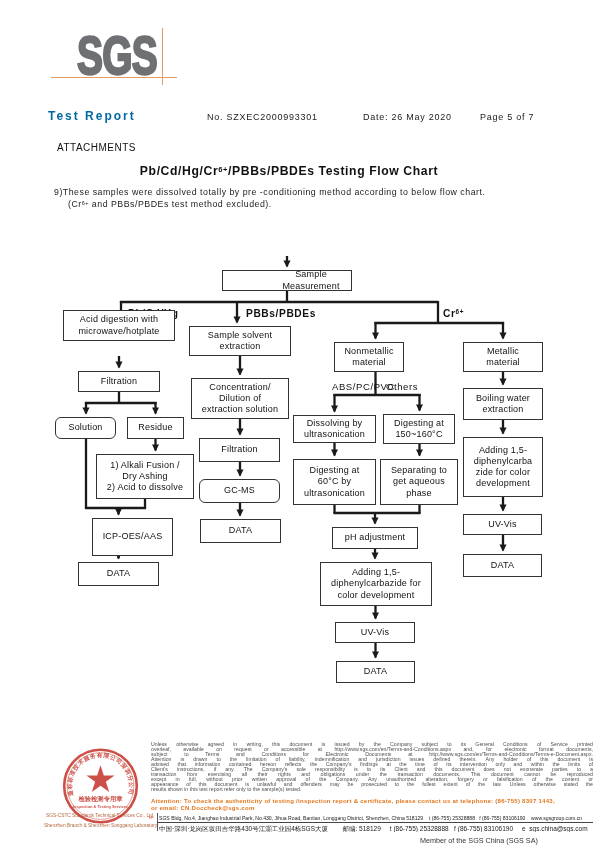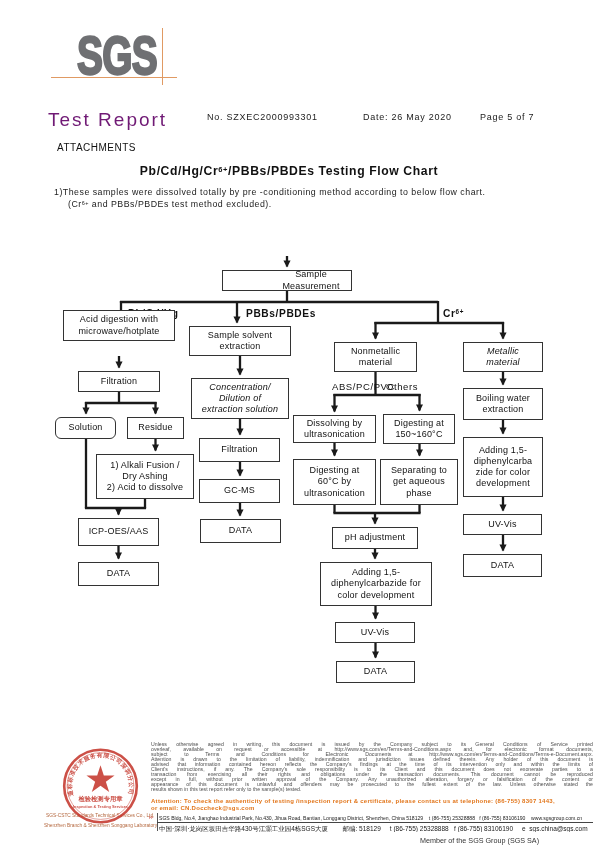--- a/index.html
+++ b/index.html
@@ -3,21 +3,21 @@
 <meta charset="utf-8">
 <style>
   html,body{margin:0;padding:0;background:#ffffff;}
   #page{position:relative;width:600px;height:848px;background:#ffffff;overflow:hidden;
         font-family:"Liberation Sans","DejaVu Sans",sans-serif;color:#1c1c1c;}
   .abs{position:absolute;}
   
   .sgs-logo{font-weight:bold;color:#6f7073;-webkit-text-stroke:2.4px #6f7073;letter-spacing:-1px;transform:scaleX(0.72);transform-origin:left top;}
   .hline{background:#e09a63;height:1.6px;}
   .vline{background:#e09a63;width:1.6px;}
-  .report-title{font-weight:normal;font-size:19px;letter-spacing:2px;color:#701a75;}
+  .report-title{font-weight:bold;font-size:12px;letter-spacing:2px;color:#0369a1;}
   .hmeta{font-size:9px;letter-spacing:0.75px;color:#222;}
   .attach{font-size:10px;letter-spacing:0.5px;color:#111;}
   .chart-title{font-weight:bold;font-size:12.2px;letter-spacing:0.6px;color:#111;white-space:nowrap;}
   .note{font-size:8.8px;letter-spacing:0.5px;color:#222;white-space:nowrap;}
   sup{font-size:0.62em;vertical-align:baseline;position:relative;top:-0.45em;}
   
   .fc-box{position:absolute;background:#fff;border:1.3px solid #333;box-sizing:border-box;
           display:flex;align-items:center;justify-content:center;text-align:center;
           font-size:9px;line-height:1.25;letter-spacing:0.2px;color:#111;white-space:pre-line;}
   .fc-label{position:absolute;font-weight:bold;font-size:10.2px;letter-spacing:0.6px;color:#111;white-space:nowrap;}
@@ -49,21 +49,21 @@
   <div class="abs hmeta" style="left:207px;top:112px;">No. SZXEC2000993301</div>
   <div class="abs hmeta" style="left:363px;top:112px;">Date: 26 May 2020</div>
   <div class="abs hmeta" style="left:480px;top:112px;">Page 5 of 7</div>
 
   <div class="abs attach" style="left:57px;top:142px;">ATTACHMENTS</div>
 
   <div class="abs chart-title" style="left:0;top:164px;width:578px;text-align:center;">
     <span>Pb/Cd/Hg/Cr</span><sup>6+</sup><span>/PBBs/PBDEs Testing Flow Chart</span>
   </div>
 
-  <div class="abs note" style="left:54px;top:187px;">1)These samples were dissolved totally by pre -conditioning method according to below flow chart.</div>
+  <div class="abs note" style="left:54px;top:187px;">9)These samples were dissolved totally by pre -conditioning method according to below flow chart.</div>
   <div class="abs note" style="left:68px;top:199px;">
     <span>(Cr</span><sup>6+</sup><span> and PBBs/PBDEs test method excluded).</span>
   </div>
 
   <svg class="abs" style="left:0;top:0;" width="600" height="848" viewBox="0 0 600 848">
     <defs>
       <marker id="arr" viewBox="0 0 10 10" refX="8.5" refY="5" markerWidth="3.1" markerHeight="3.1" orient="auto-start-reverse">
         <path d="M0 0 L10 5 L0 10 z" fill="#1a1a1a"></path>
       </marker>
     </defs>
@@ -138,35 +138,35 @@
   </div>
 
   <div class="fc-box" style="left:63px;top:310px;width:112px;height:31px;">Acid digestion with
 microwave/hotplate</div>
   <div class="fc-box" style="left:78px;top:371px;width:82px;height:21px;">Filtration</div>
   <div class="fc-box" style="left:55px;top:417px;width:61px;height:22px;border-radius:6px;">Solution</div>
   <div class="fc-box" style="left:127px;top:417px;width:57px;height:22px;">Residue</div>
   <div class="fc-box" style="left:96px;top:454px;width:98px;height:45px;">1) Alkali Fusion /
 Dry Ashing
 2) Acid to dissolve</div>
-  <div class="fc-box" style="left:78px;top:518px;width:81px;height:28px;">ICP-OES/AAS</div>
+  <div class="fc-box" style="left:92px;top:518px;width:81px;height:38px;">ICP-OES/AAS</div>
   <div class="fc-box" style="left:78px;top:562px;width:81px;height:24px;">DATA</div>
 
   <div class="fc-box" style="left:189px;top:326px;width:102px;height:30px;">Sample solvent
 extraction</div>
-  <div class="fc-box" style="left:191px;top:378px;width:98px;height:41px;font-style:italic;">Concentration/
+  <div class="fc-box" style="left:191px;top:378px;width:98px;height:41px;">Concentration/
 Dilution of
 extraction solution</div>
   <div class="fc-box" style="left:199px;top:438px;width:81px;height:24px;">Filtration</div>
-  <div class="fc-box" style="left:199px;top:479px;width:81px;height:24px;">GC-MS</div>
+  <div class="fc-box" style="left:199px;top:479px;width:81px;height:24px;border-radius:6px;">GC-MS</div>
   <div class="fc-box" style="left:200px;top:519px;width:81px;height:24px;">DATA</div>
 
-  <div class="fc-box" style="left:334px;top:342px;width:83px;height:30px;">Nonmetallic
+  <div class="fc-box" style="left:334px;top:342px;width:70px;height:30px;">Nonmetallic
 material</div>
-  <div class="fc-box" style="left:463px;top:342px;width:80px;height:30px;font-style:italic;">Metallic
+  <div class="fc-box" style="left:463px;top:342px;width:80px;height:30px;">Metallic
 material</div>
 
   <div class="fc-sublabel" style="left:306px;top:381px;margin-left:26px;">ABS/PC/PVC</div>
   <div class="fc-sublabel" style="left:386px;top:381px;">Others</div>
 
   <div class="fc-box" style="left:293px;top:415px;width:83px;height:28px;">Dissolving by
 ultrasonication</div>
   <div class="fc-box" style="left:383px;top:414px;width:72px;height:30px;">Digesting at
 150~160°C</div>
   <div class="fc-box" style="left:293px;top:459px;width:83px;height:46px;">Digesting at
@@ -232,15 +232,15 @@
   <div class="abs redmark" style="left:149px;top:813px;">˫˫</div>
   <div class="abs addr-vbar" style="left:156.5px;top:813px;height:18px;"></div>
   <div class="abs" style="left:159px;top:814.5px;width:440px;">
     <div class="addr">SGS Bldg, No.4, Jianghao Industrial Park, No.430, Jihua Road, Bantian, Longgang District, Shenzhen, China 518129    t (86-755) 25328888   f (86-755) 83106190    www.sgsgroup.com.cn</div>
   </div>
   <div class="abs addr-divider" style="left:156.5px;top:821.8px;width:436px;"></div>
   <div class="abs" style="left:159px;top:823.5px;width:440px;">
     <div class="addr2">中国·深圳·龙岗区坂田吉华路430号江灝工业园4栋SGS大厦        邮编: 518129     t (86-755) 25328888   f (86-755) 83106190     e  sgs.china@sgs.com</div>
   </div>
 
-  <div class="abs member" style="left:420px;top:836px;">Member of the SGS Group (SGS SA)</div>
+  <div class="abs member" style="left:420px;top:836px;">Member of the SGS China (SGS SA)</div>
 
 </div>
 
 </body></html>

